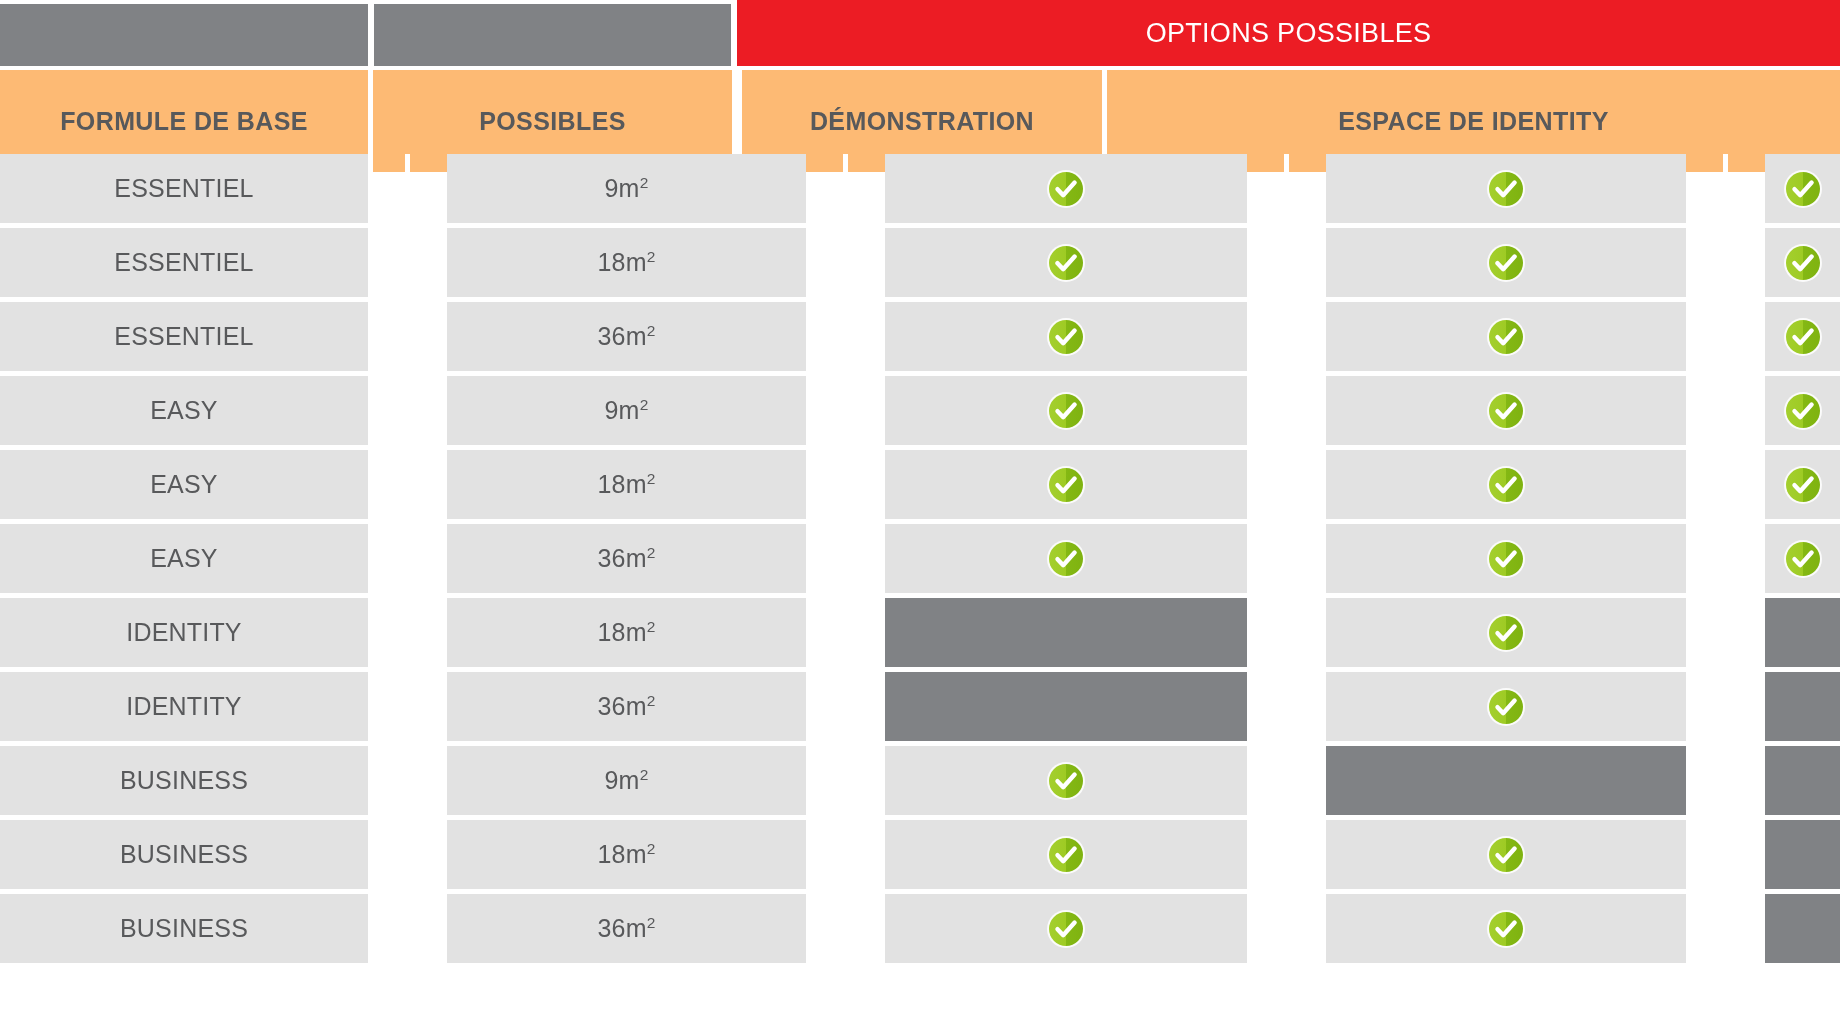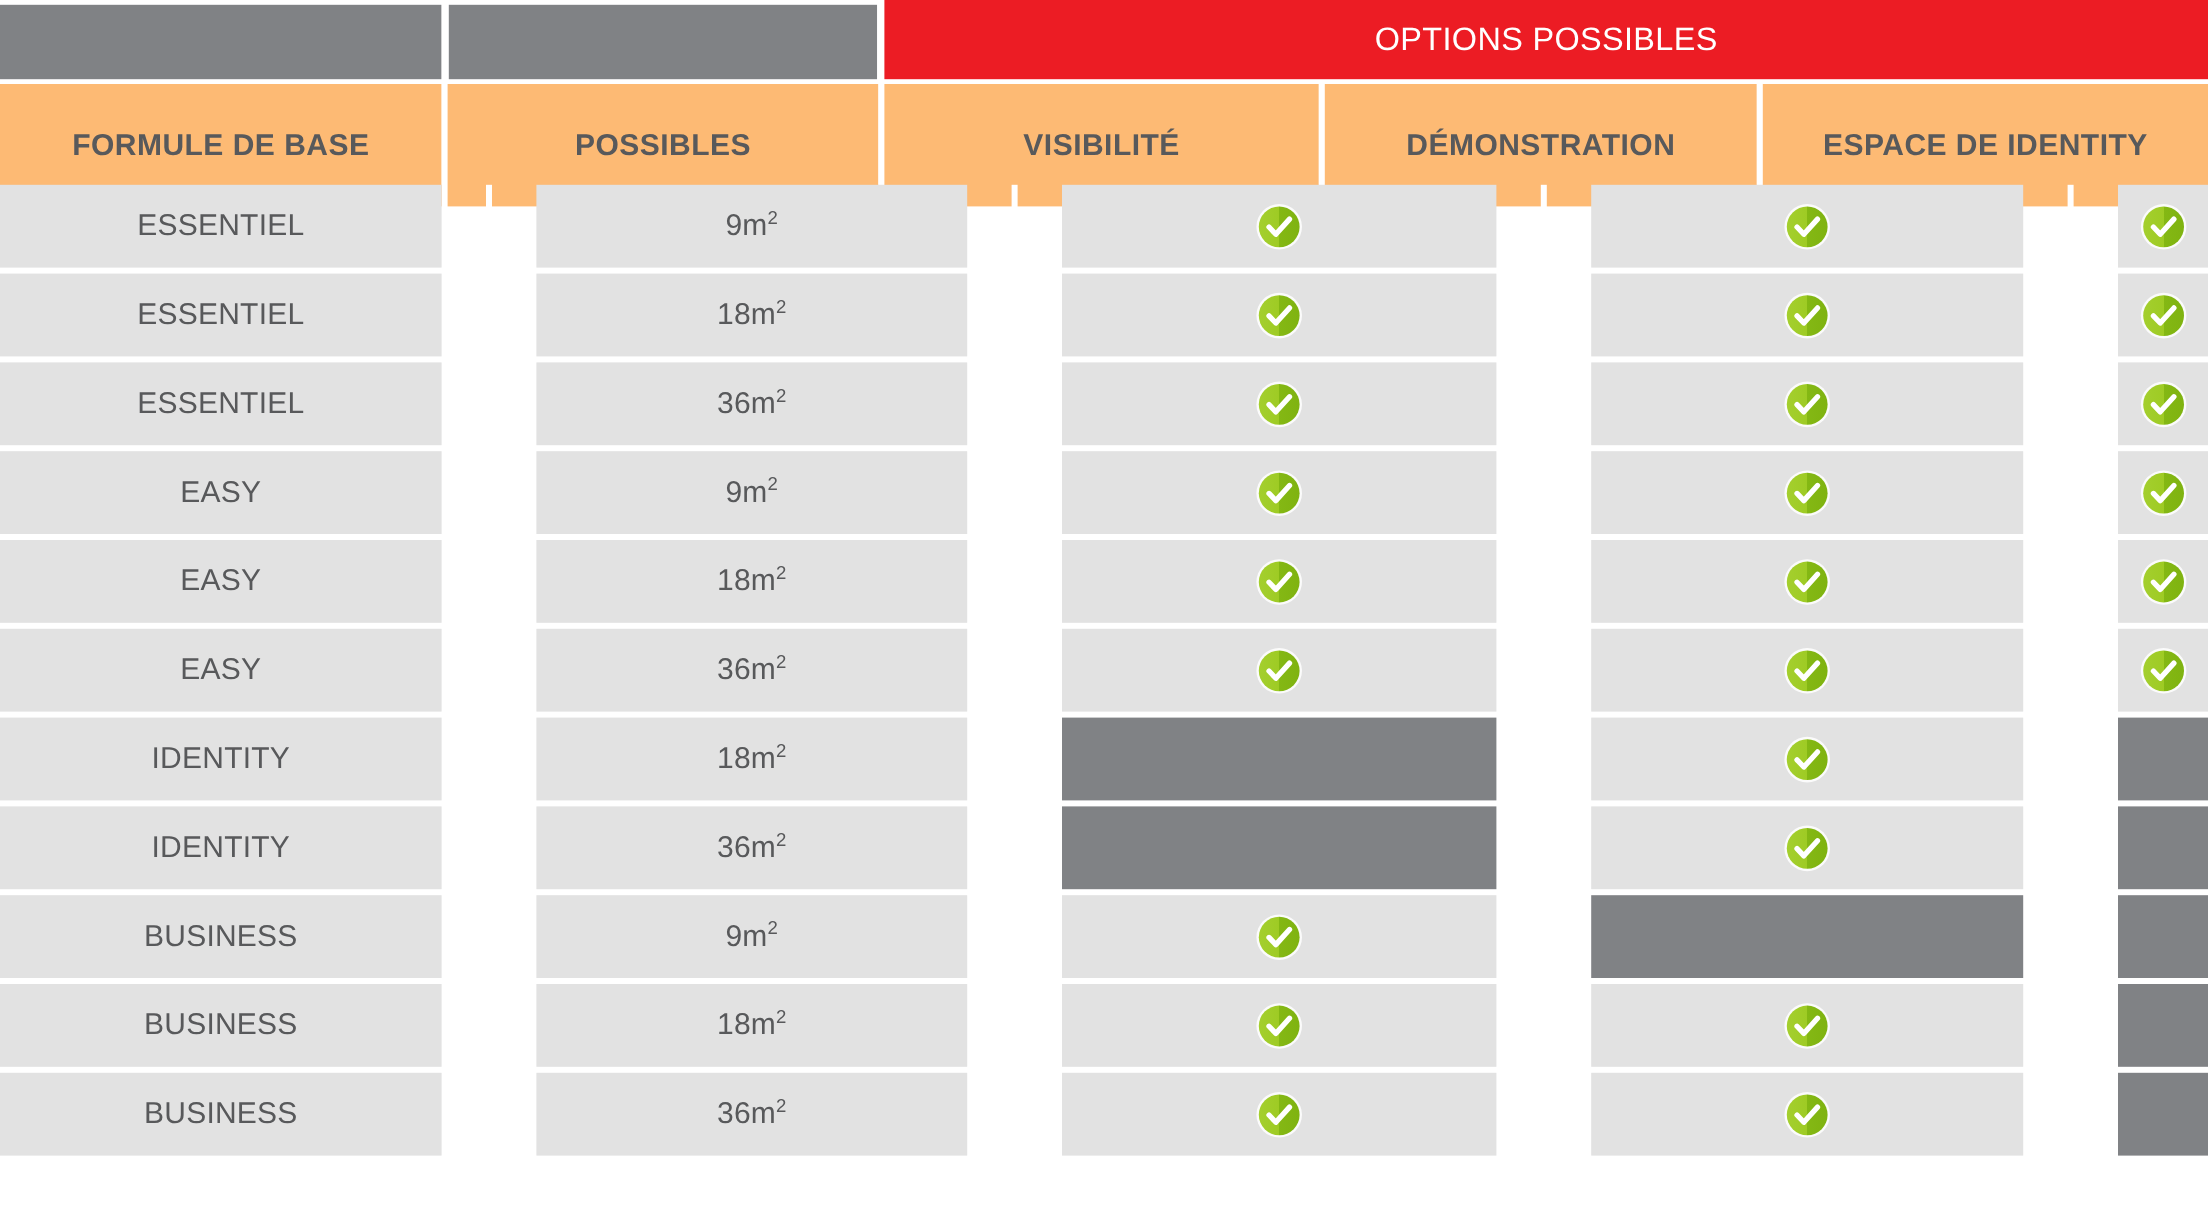--- a/index.html
+++ b/index.html
@@ -82,21 +82,20 @@
     <div class="cell band-gray" style="flex:0 0 357px;width:357px;"></div>
     <div class="band-gap"></div>
     <div class="band-red">OPTIONS POSSIBLES</div>
   </div>
 
   <div class="row head-row">
     <div class="cell c1 head-cell">FORMULE DE BASE</div>
     <div class="sep"></div>
     <div class="cell head-cell" style="flex:0 0 359px;width:359px;">POSSIBLES</div>
     <div class="sep"></div>
-    <div class="cell head-cell" style="flex:0 0 362px;width:362px;">VISIBILITÉ</div>
     <div class="sep"></div>
     <div class="cell head-cell" style="flex:0 0 360px;width:360px;text-align:right;">DÉMONSTRATION</div>
     <div class="sep"></div>
     <div class="cell head-cell" style="flex:1 1 auto;">ESPACE DE IDENTITY</div>
   </div>
 
   <div id="rows-host">
       <div class="row data-row">
         <div class="cell c1 data-cell plain">ESSENTIEL</div>
         <div class="sep"></div>

